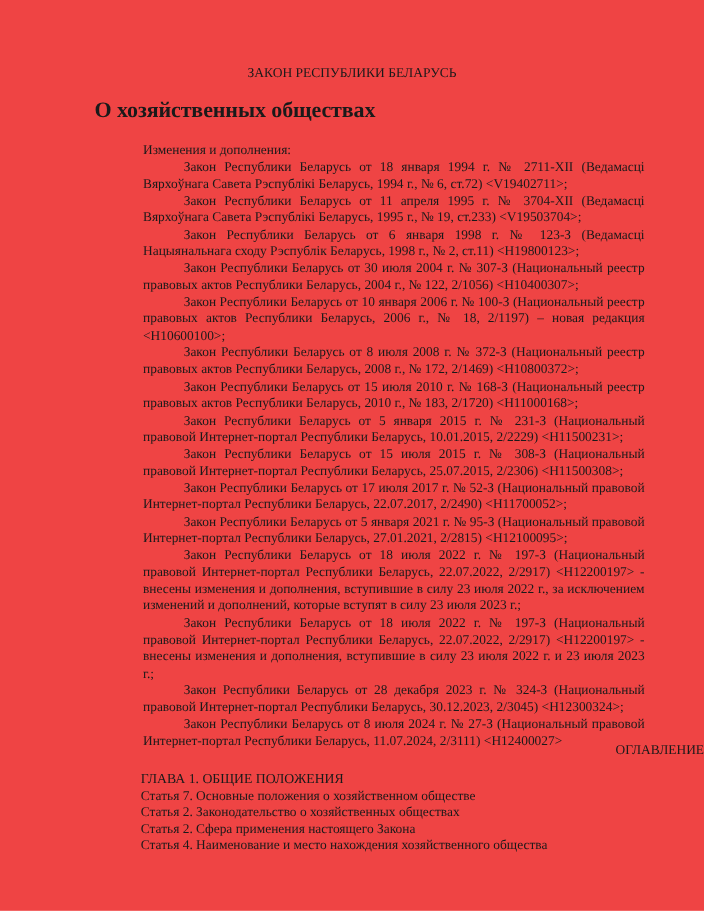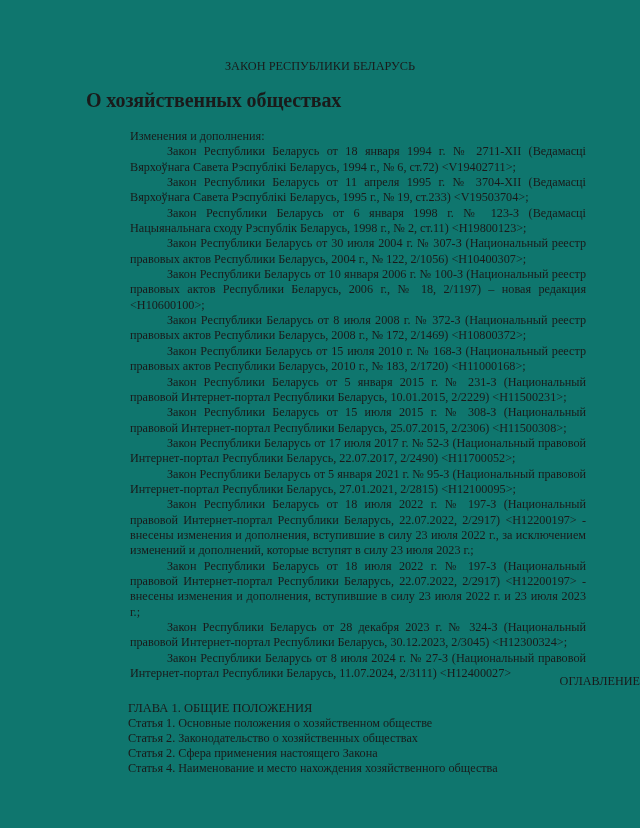--- a/index.html
+++ b/index.html
@@ -1,20 +1,20 @@
 <!DOCTYPE html>
 <html><head>
 <meta charset="utf-8">
 <style>
   html, body { margin: 0; padding: 0; background: #ffffff; }
   body {
     width: 640px; height: 828px; overflow: hidden; position: relative;
     font-family: "Liberation Serif", "DejaVu Serif", serif; color: #1a1a1a;
   }
-  .page { position: absolute; left: 0; top: 0; width: 640px; height: 828px; background: #0f766e; }
+  .page { position: absolute; left: 0; top: 0; width: 640px; height: 828px; background: #ef4444; }
   .header-block { position: absolute; top: 59px; left: 0; width: 640px; text-align: center; font-size: 12.3px; line-height: 14px; }
   .law-title { position: absolute; top: 89px; left: 86px; font-size: 20px; font-weight: bold; letter-spacing: -0.1px; }
   .amend-block { position: absolute; top: 129px; left: 130px; width: 456px; font-size: 12.2px; line-height: 15.35px; }
   .amend-caption { margin: 0; }
   .amend-item { margin: 0; text-indent: 37px; text-align: justify; }
   .toc-heading { position: absolute; top: 674px; left: 0; width: 640px; text-align: right; font-size: 12.2px; }
   .toc-list { position: absolute; top: 701px; left: 88px; width: 500px; font-size: 12.2px; line-height: 14.9px; margin-left: 40px; }
   .toc-chapter { font-size: 12.5px; }
   .toc-entry, .toc-chapter { white-space: nowrap; }
 </style>
@@ -45,19 +45,19 @@
     <p class="amend-item">Закон Республики Беларусь от 18 июля 2022 г. № 197-З (Национальный правовой Интернет-портал Республики Беларусь, 22.07.2022, 2/2917) &lt;H12200197&gt; - внесены изменения и дополнения, вступившие в силу 23 июля 2022 г., за исключением изменений и дополнений, которые вступят в силу 23 июля 2023 г.;</p>
     <p class="amend-item">Закон Республики Беларусь от 18 июля 2022 г. № 197-З (Национальный правовой Интернет-портал Республики Беларусь, 22.07.2022, 2/2917) &lt;H12200197&gt; - внесены изменения и дополнения, вступившие в силу 23 июля 2022 г. и 23 июля 2023 г.;</p>
     <p class="amend-item">Закон Республики Беларусь от 28 декабря 2023 г. № 324-З (Национальный правовой Интернет-портал Республики Беларусь, 30.12.2023, 2/3045) &lt;H12300324&gt;;</p>
     <p class="amend-item">Закон Республики Беларусь от 8 июля 2024 г. № 27-З (Национальный правовой Интернет-портал Республики Беларусь, 11.07.2024, 2/3111) &lt;H12400027&gt;</p>
   </div>
 
   <div class="toc-heading">ОГЛАВЛЕНИЕ</div>
 
   <div class="toc-list">
     <div class="toc-chapter">ГЛАВА 1. ОБЩИЕ ПОЛОЖЕНИЯ</div>
-    <div class="toc-entry">Статья 1. Основные положения о хозяйственном обществе</div>
+    <div class="toc-entry">Статья 7. Основные положения о хозяйственном обществе</div>
     <div class="toc-entry">Статья 2. Законодательство о хозяйственных обществах</div>
     <div class="toc-entry">Статья 2. Сфера применения настоящего Закона</div>
     <div class="toc-entry">Статья 4. Наименование и место нахождения хозяйственного общества</div>
   </div>
 
 </div>
 
 </body></html>

